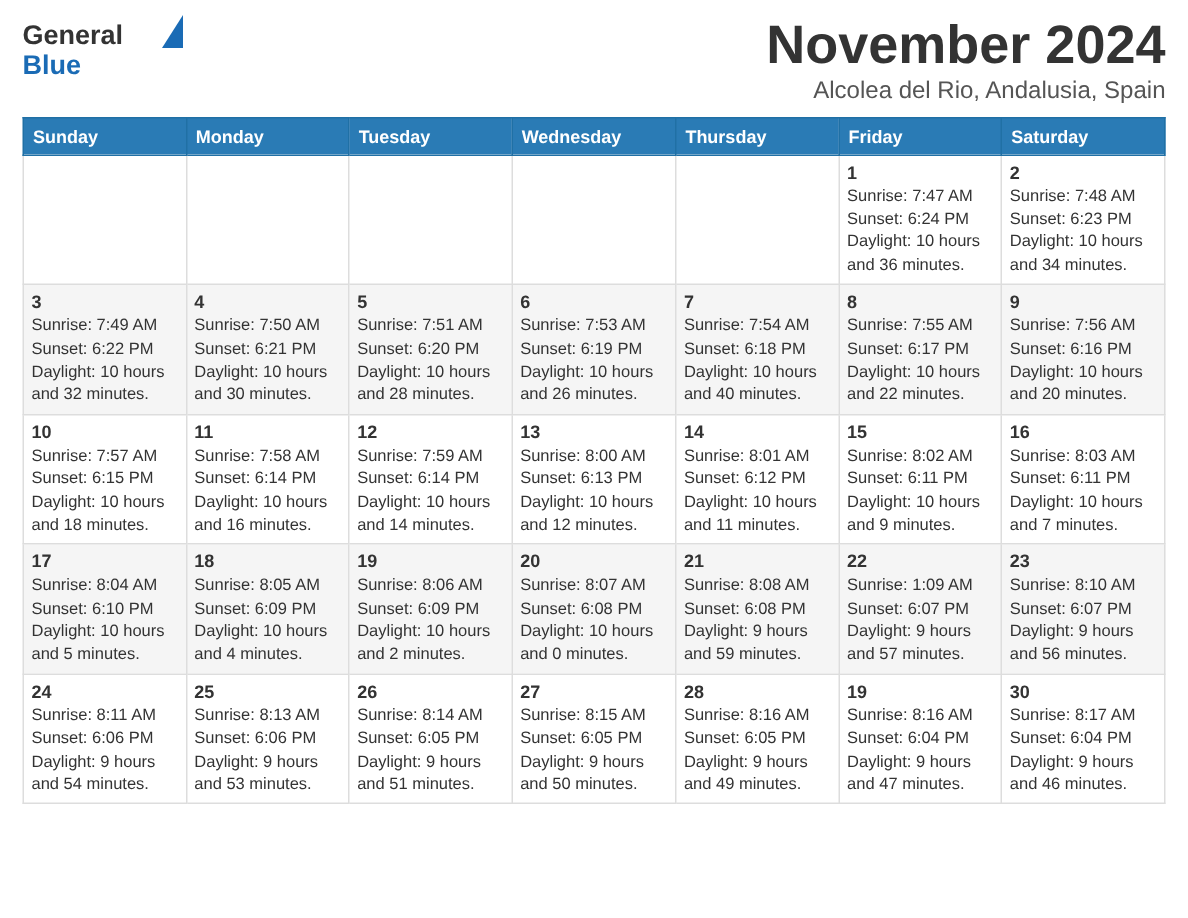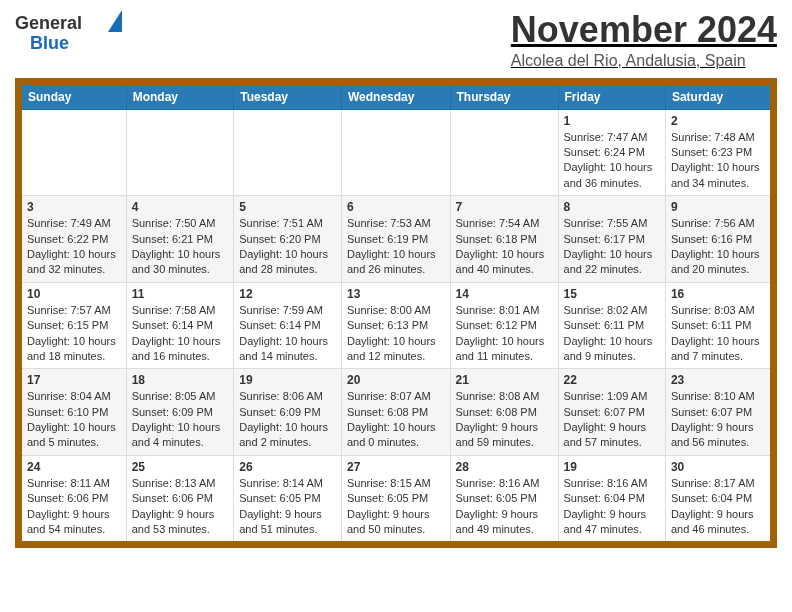--- a/index.html
+++ b/index.html
@@ -21,45 +21,45 @@
       align-items: center;
       gap: 4px;
       margin-top: 4px;
     }
     .logo-text {
       font-size: 18px;
       font-weight: bold;
       line-height: 1.1;
     }
     .logo-general { color: #333; }
-    .logo-blue { color: #1a6bb5; margin-left: 15px; }
+    .logo-blue { color: #1a6bb5; }
     .logo-triangle {
       width: 0;
       height: 0;
       border-left: 14px solid transparent;
       border-bottom: 22px solid #1a6bb5;
       margin-left: 2px;
       margin-top: -4px;
     }
-    .title-block { text-align: left; text-decoration: underline; }
+    .title-block { text-align: right; }
     .month-title {
       font-size: 36px;
       font-weight: bold;
       color: #333;
       line-height: 1.1;
     }
     .location {
       font-size: 16px;
       color: #555;
       margin-top: 2px;
     }
     .calendar {
       width: 100%;
       border-collapse: collapse;
-      border: 7px solid #a16207;
+      border: 1px solid #a16207;
     }
     .calendar th {
       background: #2a7bb5;
       color: #fff;
       font-size: 12px;
       font-weight: bold;
       padding: 5px 6px;
       text-align: left;
       border: 1px solid #2070a5;
     }

